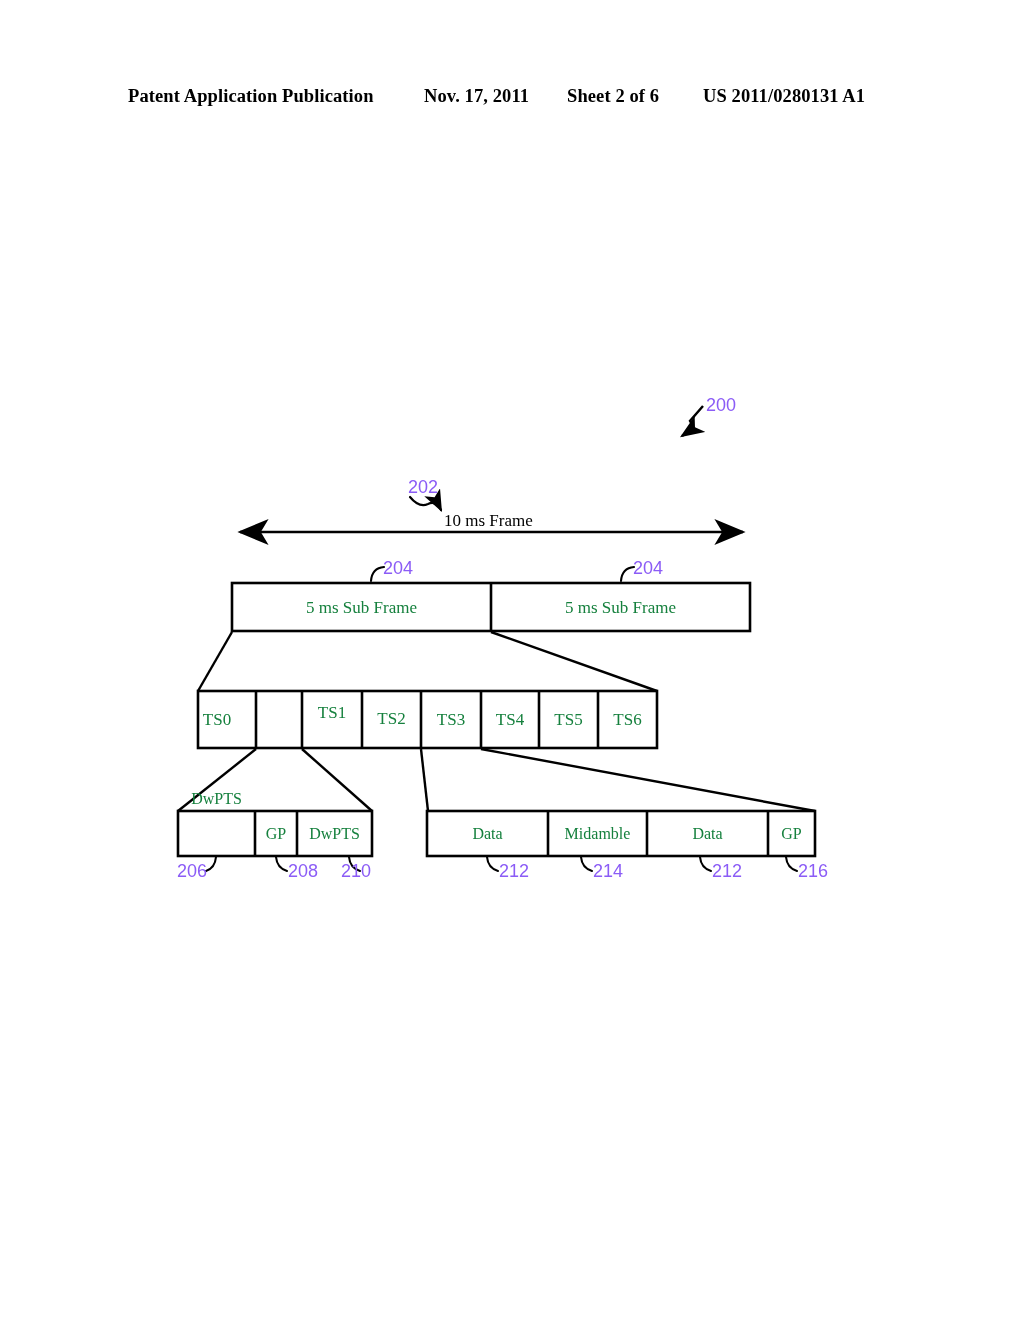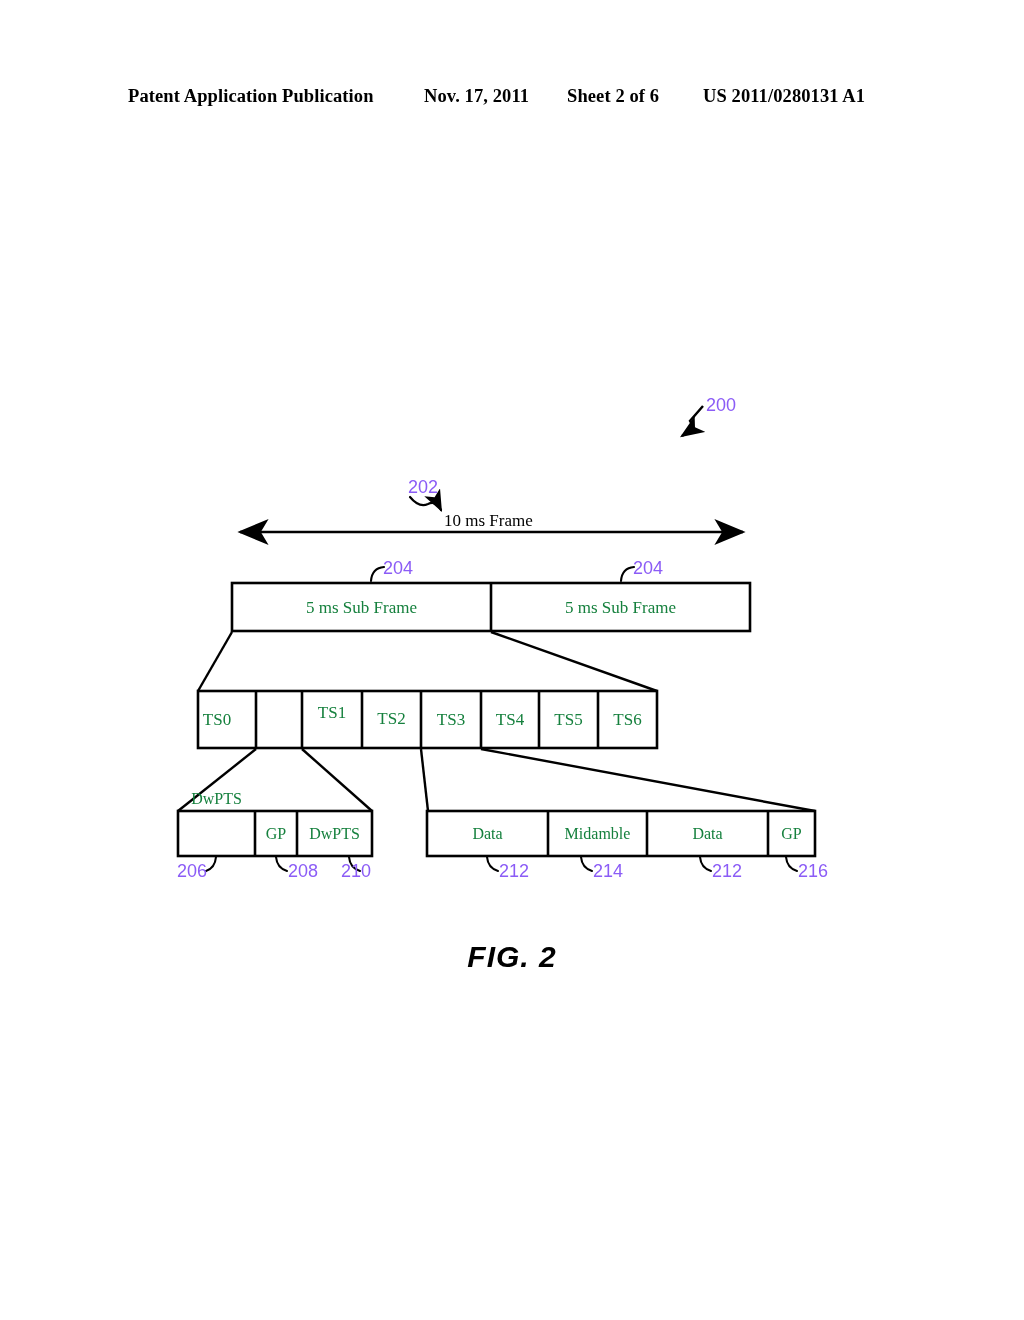--- a/index.html
+++ b/index.html
@@ -277,15 +277,14 @@
 
   <div class="refnum" style="left:177px; top:862px;">206</div>
   <div class="refnum" style="left:288px; top:862px;">208</div>
   <div class="refnum" style="left:341px; top:862px;">210</div>
 
   <div class="refnum" style="left:499px; top:862px;">212</div>
   <div class="refnum" style="left:593px; top:862px;">214</div>
   <div class="refnum" style="left:712px; top:862px;">212</div>
   <div class="refnum" style="left:798px; top:862px;">216</div>
 
-  <div class="fig-caption">FIG. 2</div>
 
 </div>
 
 </body></html>

